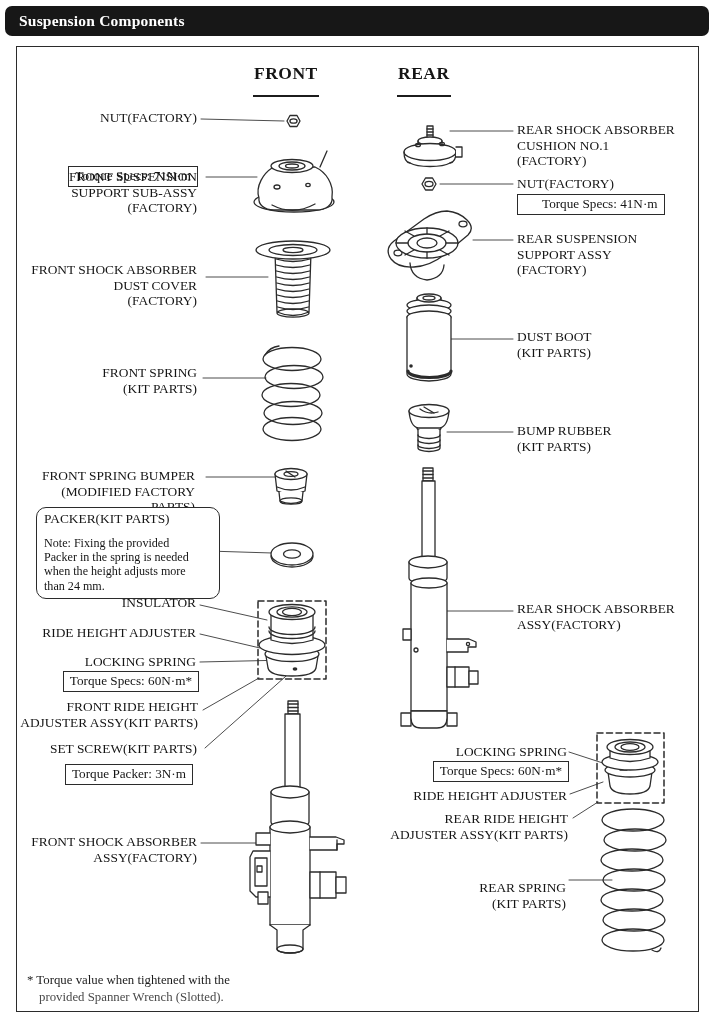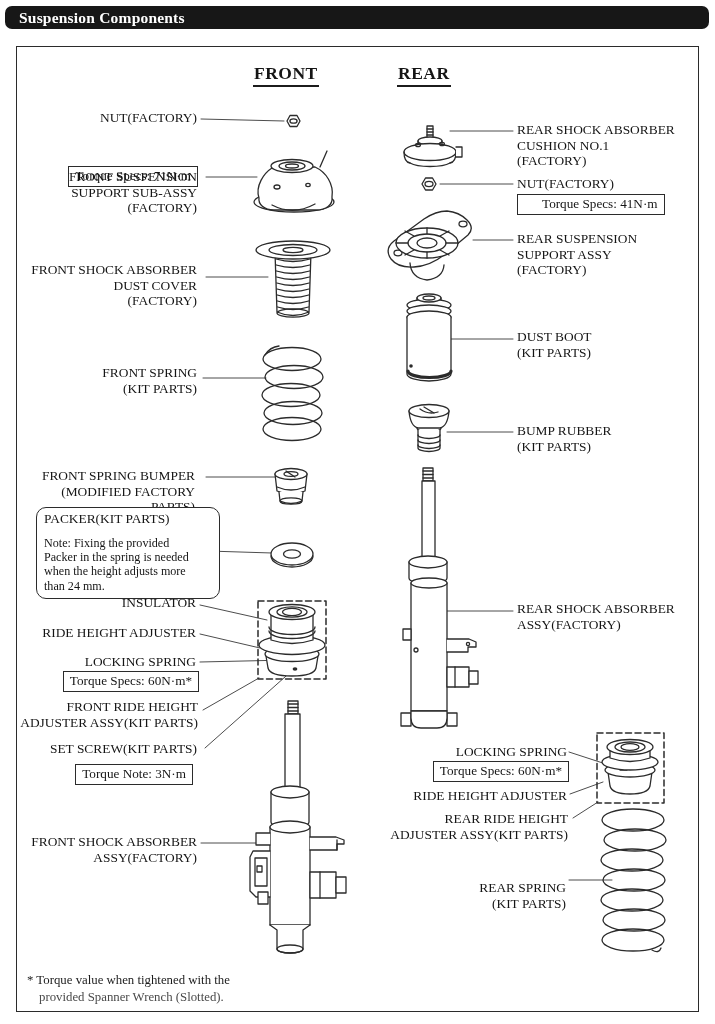--- a/index.html
+++ b/index.html
@@ -1,24 +1,24 @@
 <!DOCTYPE html>
 <html><head>
 <meta charset="utf-8">
 <style>
   html,body{margin:0;padding:0;background:#fff;}
   .page{position:relative;width:715px;height:1024px;background:#fff;overflow:hidden;
         font-family:"Liberation Serif", serif;color:#151515;}
-  .header-bar{position:absolute;left:5px;top:6px;width:704px;height:23px;background:#171717;
+  .header-bar{position:absolute;left:5px;top:6px;width:704px;height:30px;background:#171717;
         border-radius:7px;display:flex;align-items:center;box-sizing:border-box;padding-left:14px;}
   .header-bar .title{color:#ffffff;font-weight:bold;font-size:15.5px;letter-spacing:.2px;}
   .frame{position:absolute;left:16px;top:46px;width:683px;height:966px;border:1.5px solid #2b2b2b;
         box-sizing:border-box;background:#fff;}
   .heading{position:absolute;font-weight:bold;font-size:17.5px;letter-spacing:.5px;
-        border-bottom:2px solid #1c1c1c;padding:0 1px 1px 1px;}
+        border-bottom:2px solid #1c1c1c;padding:0 1px 11px 1px;}
   .lbl{position:absolute;white-space:pre-line;font-size:13.4px;line-height:15.6px;color:#151515;}
   .ra{text-align:right;}
   .torque{position:absolute;white-space:nowrap;border:1.4px solid #2b2b2b;background:#fff;
         padding:1px 6px 2px 6px;font-size:13.2px;line-height:16px;}
   .packer-box{position:absolute;left:36px;top:507px;width:168px;border:1.5px solid #2b2b2b;
         border-radius:10px;background:#fff;padding:3px 7px 5px 7px;}
   .packer-box .pk-title{font-size:13.4px;line-height:16px;}
   .packer-box .pk-note{font-size:12.1px;line-height:14.2px;white-space:pre-line;margin-top:9px;}
   .footnote-1{position:absolute;left:27px;top:973px;font-size:12.8px;color:#1c1c1c;}
   .footnote-2{position:absolute;left:39px;top:990px;font-size:12.8px;color:#4a4a4a;}
@@ -298,21 +298,21 @@
 than 24 mm.</div>
   </div>
 
   <div class="lbl ra" style="right:519px;top:595px;">INSULATOR</div>
   <div class="lbl ra" style="right:519px;top:625px;">RIDE HEIGHT ADJUSTER</div>
   <div class="lbl ra" style="right:519px;top:654px;">LOCKING SPRING</div>
   <div class="torque" style="right:516px;top:671px;">Torque Specs: 60N·m*</div>
   <div class="lbl ra" style="right:517px;top:699px;">FRONT RIDE HEIGHT
 ADJUSTER ASSY(KIT PARTS)</div>
   <div class="lbl ra" style="right:518px;top:741px;">SET SCREW(KIT PARTS)</div>
-  <div class="torque" style="right:522px;top:764px;">Torque Note: 3N·m</div>
+  <div class="torque" style="right:522px;top:764px;">Torque Packer: 3N·m</div>
   <div class="lbl ra" style="right:518px;top:834px;">FRONT SHOCK ABSORBER
 ASSY(FACTORY)</div>
 
   <div class="lbl" style="left:517px;top:122px;">REAR SHOCK ABSORBER
 CUSHION NO.1
 (FACTORY)</div>
   <div class="lbl" style="left:517px;top:176px;">NUT(FACTORY)</div>
   <div class="torque" style="left:517px;top:194px;padding-left:24px;">Torque Specs: 41N·m</div>
   <div class="lbl" style="left:517px;top:231px;">REAR SUSPENSION
 SUPPORT ASSY

